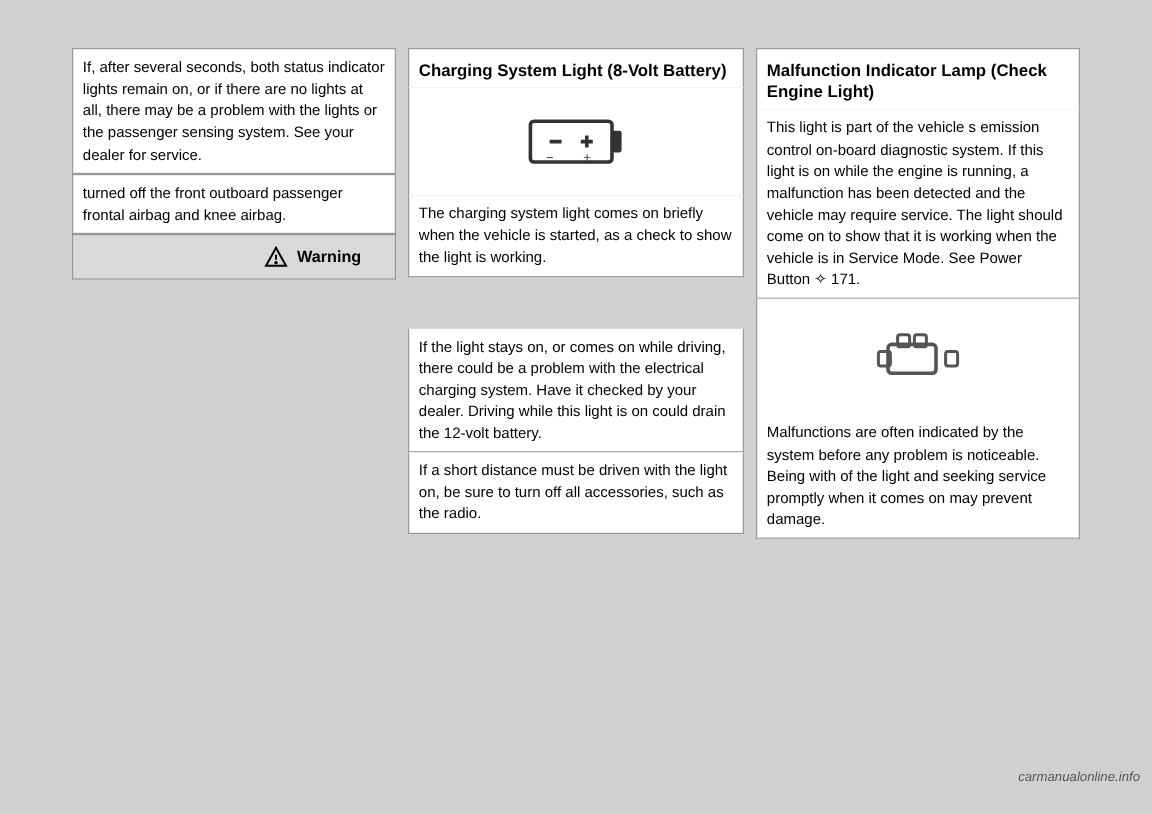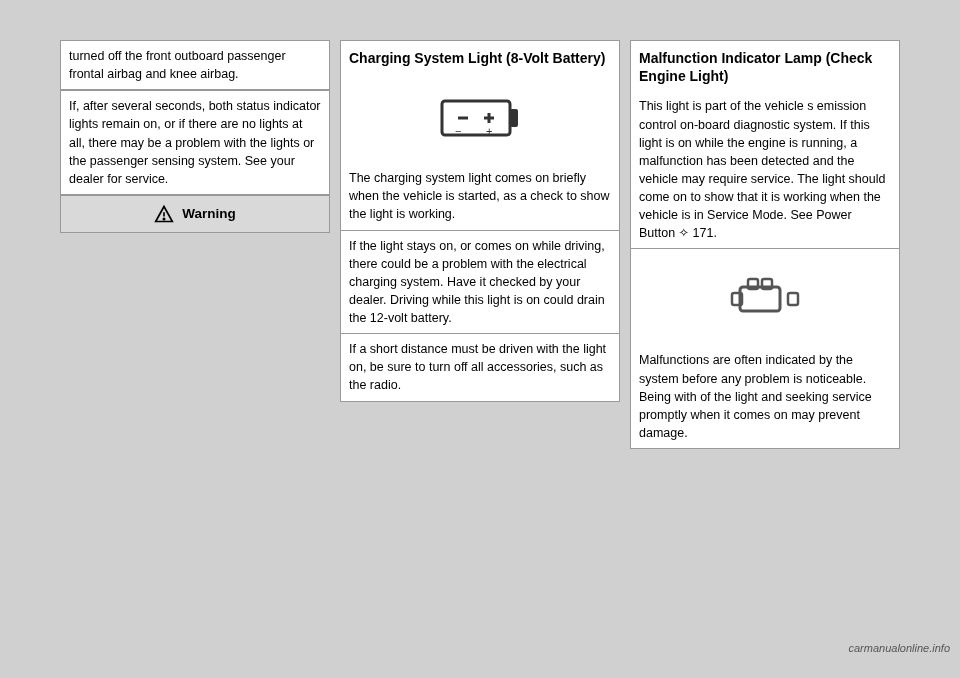--- a/index.html
+++ b/index.html
@@ -48,21 +48,21 @@
       font-size: 12.5px;
       line-height: 1.45;
     }
 
     .warning-box {
       background-color: #d9d9d9;
       border: 1px solid #999;
       padding: 8px 28px;
       display: flex;
       align-items: center;
-      justify-content: center;
+      justify-content: flex-end;
       gap: 8px;
       font-size: 13.5px;
       font-weight: bold;
     }
 
     .warning-icon {
       width: 20px;
       height: 20px;
       display: inline-flex;
       align-items: center;
@@ -138,24 +138,24 @@
     }
   </style>
 </head>
 <body>
 
 <div class="page-container">
   <div class="columns-wrapper">
 
     <div class="col-left">
       <div class="text-block">
+        <span>If, after several seconds, both status indicator lights remain on, or if there are no lights at all, there may be a problem with the lights or the passenger sensing system. See your dealer for service.</span>
+      </div>
+      <div class="text-block">
         <span>turned off the front outboard passenger frontal airbag and knee airbag.</span>
-      </div>
-      <div class="text-block">
-        <span>If, after several seconds, both status indicator lights remain on, or if there are no lights at all, there may be a problem with the lights or the passenger sensing system. See your dealer for service.</span>
       </div>
       <div class="warning-box">
         <span class="warning-icon">
           <svg viewBox="0 0 24 24" fill="none" stroke="#000" stroke-width="2">
             <path d="M12 3L2 21h20L12 3z"></path>
             <line x1="12" y1="10" x2="12" y2="15"></line>
             <circle cx="12" cy="18" r="0.8" fill="#000"></circle>
           </svg>
         </span>
         <span>Warning</span>
@@ -179,21 +179,21 @@
           <line x1="44" y1="25" x2="54" y2="25" stroke="#333" stroke-width="3"></line>
           <line x1="49" y1="20" x2="49" y2="30" stroke="#333" stroke-width="3"></line>
 
           <text x="15" y="42" font-size="11" fill="#333">−</text>
           <text x="46" y="42" font-size="11" fill="#333">+</text>
         </svg>
       </div>
       <div class="text-block" style="border-top:none;">
         <span>The charging system light comes on briefly when the vehicle is started, as a check to show the light is working.</span>
       </div>
-      <div class="text-block" style="border-top:none;">
+      <div class="text-block" style="border-top:none;margin-top:43px;">
         <span>If the light stays on, or comes on while driving, there could be a problem with the electrical charging system. Have it checked by your dealer. Driving while this light is on could drain the 12-volt battery.</span>
       </div>
       <div class="text-block" style="border-top:none;">
         <span>If a short distance must be driven with the light on, be sure to turn off all accessories, such as the radio.</span>
       </div>
     </div>
 
     <div class="col-right">
       <div class="section-header">
         <span>Malfunction Indicator Lamp (Check Engine Light)</span>

